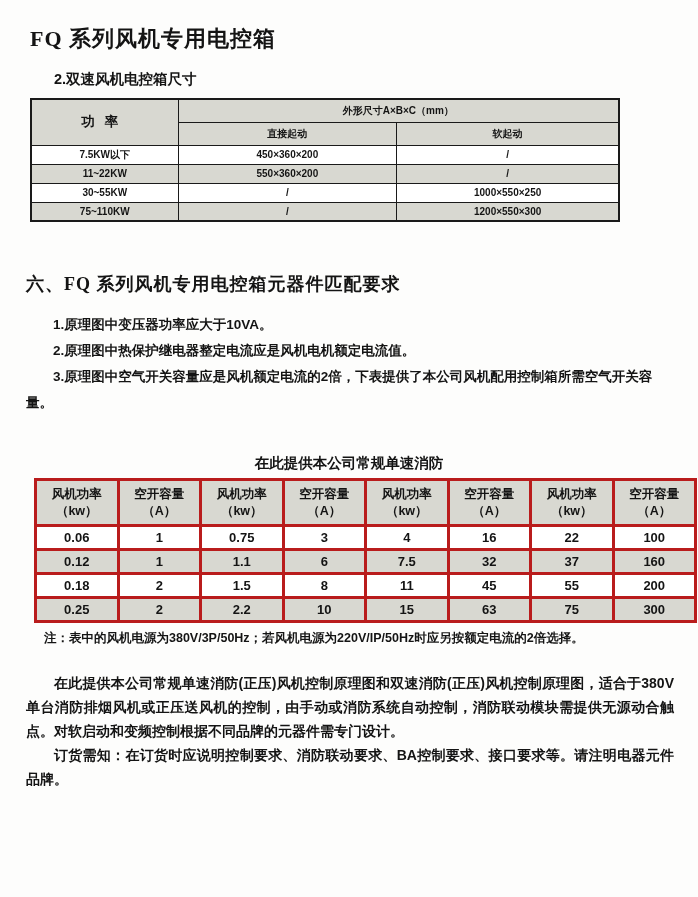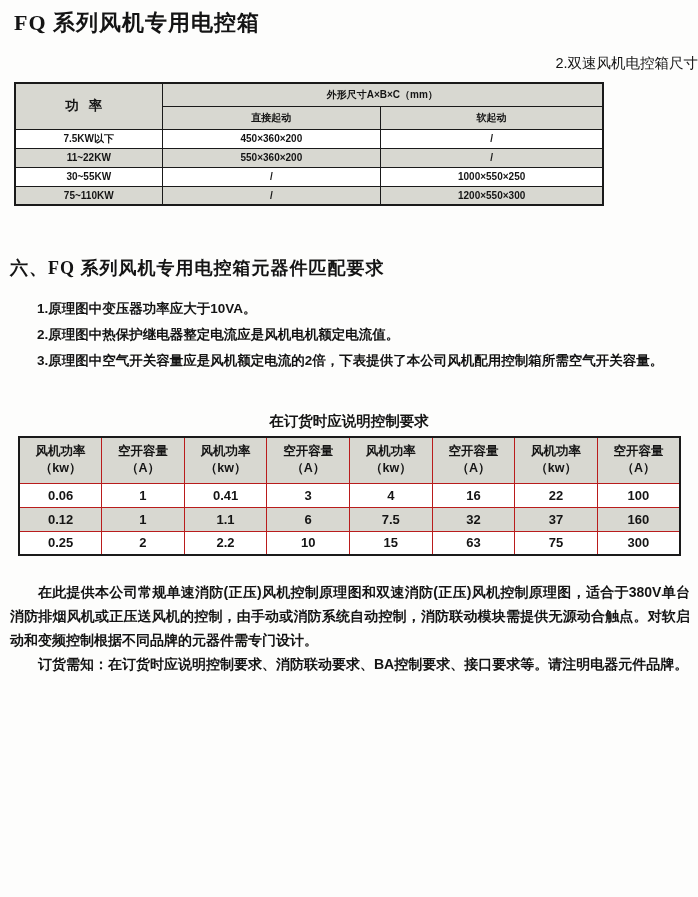--- a/index.html
+++ b/index.html
@@ -5,32 +5,31 @@
   * { box-sizing: border-box; margin: 0; padding: 0; }
   html, body { background: #ffffff; }
   body {
     width: 698px; height: 897px;
     font-family: "Liberation Sans", "DejaVu Sans", sans-serif;
     color: #141414;
     font-weight: bold;
     overflow: hidden;
     position: relative;
   }
-  .page { width: 698px; height: 897px; background: #fdfdfc; padding: 0; position: relative; }
+  .page { width: 698px; height: 897px; background: #fdfdfc; padding: 16px; position: relative; }
 
   .page-title {
     font-family: "Liberation Serif", "DejaVu Serif", serif;
     font-size: 22px; font-weight: bold;
     padding: 8px 0 0 14px;
     letter-spacing: 1px;
   }
   .subtitle {
-    font-size: 14.5px; font-weight: normal;
+    font-size: 14.5px; font-weight: bold;
     margin: 16px 0 0 38px;
-    text-align: right;
   }
 
   table {
     border-collapse: collapse;
     table-layout: fixed;
   }
   .dim-table {
     width: 590px;
     margin: 9px 0 0 14px;
     border: 2px solid #1a1a1a;
@@ -65,21 +64,21 @@
     font-size: 14.5px; font-weight: bold;
     text-align: center;
     margin-top: 38px;
   }
   .breaker-table {
     width: 663px;
     margin: 5px 0 0 18px;
     border: 2px solid #1a1a1a;
   }
   .breaker-table th, .breaker-table td {
-    border: 1px solid #b91c1c;
+    border: 3px solid #b91c1c;
     text-align: center;
     font-weight: bold;
     padding: 0;
   }
   .breaker-table thead th {
     background: #d8d8d1;
     height: 46px;
     font-size: 12.5px;
     line-height: 17px;
   }
@@ -151,21 +150,21 @@
   </table>
 
   <h2 class="section-heading">六、FQ 系列风机专用电控箱元器件匹配要求</h2>
 
   <div class="notes">
     <p class="note-line">1.原理图中变压器功率应大于10VA。</p>
     <p class="note-line">2.原理图中热保护继电器整定电流应是风机电机额定电流值。</p>
     <p class="note-line">3.原理图中空气开关容量应是风机额定电流的2倍，下表提供了本公司风机配用控制箱所需空气开关容量。</p>
   </div>
 
-  <div class="breaker-title">在订货时应说明控制要求</div>
+  <div class="breaker-title">在此提供本公司常规单速消防</div>
 
   <table class="breaker-table">
     <thead>
       <tr id="breaker-head">
           <th style="width: 12.5%;">
             <div>风机功率</div>
             <div>（kw）</div>
           </th>
           <th style="width: 12.5%;">
             <div>空开容量</div>
@@ -194,50 +193,61 @@
           <th style="width: 12.5%;">
             <div>空开容量</div>
             <div>（A）</div>
           </th>
         </tr>
     </thead>
     <tbody id="breaker-body">
         <tr>
           <td>0.06</td>
           <td>1</td>
-          <td>0.41</td>
+          <td>0.75</td>
           <td>3</td>
           <td>4</td>
           <td>16</td>
           <td>22</td>
           <td>100</td>
         </tr>
         <tr>
           <td>0.12</td>
           <td>1</td>
           <td>1.1</td>
           <td>6</td>
           <td>7.5</td>
           <td>32</td>
           <td>37</td>
           <td>160</td>
         </tr>
         <tr>
+          <td>0.18</td>
+          <td>2</td>
+          <td>1.5</td>
+          <td>8</td>
+          <td>11</td>
+          <td>45</td>
+          <td>55</td>
+          <td>200</td>
+        </tr>
+        <tr>
           <td>0.25</td>
           <td>2</td>
           <td>2.2</td>
           <td>10</td>
           <td>15</td>
           <td>63</td>
           <td>75</td>
           <td>300</td>
         </tr>
       </tbody>
   </table>
 
+  <p class="table-note">注：表中的风机电源为380V/3P/50Hz；若风机电源为220V/IP/50Hz时应另按额定电流的2倍选择。</p>
 
 
   <div class="paragraphs">
     <p class="body-para">在此提供本公司常规单速消防(正压)风机控制原理图和双速消防(正压)风机控制原理图，适合于380V单台消防排烟风机或正压送风机的控制，由手动或消防系统自动控制，消防联动模块需提供无源动合触点。对软启动和变频控制根据不同品牌的元器件需专门设计。</p>
     <p class="body-para">订货需知：在订货时应说明控制要求、消防联动要求、BA控制要求、接口要求等。请注明电器元件品牌。</p>
   </div>
 
 </div>
 
 </body></html>

